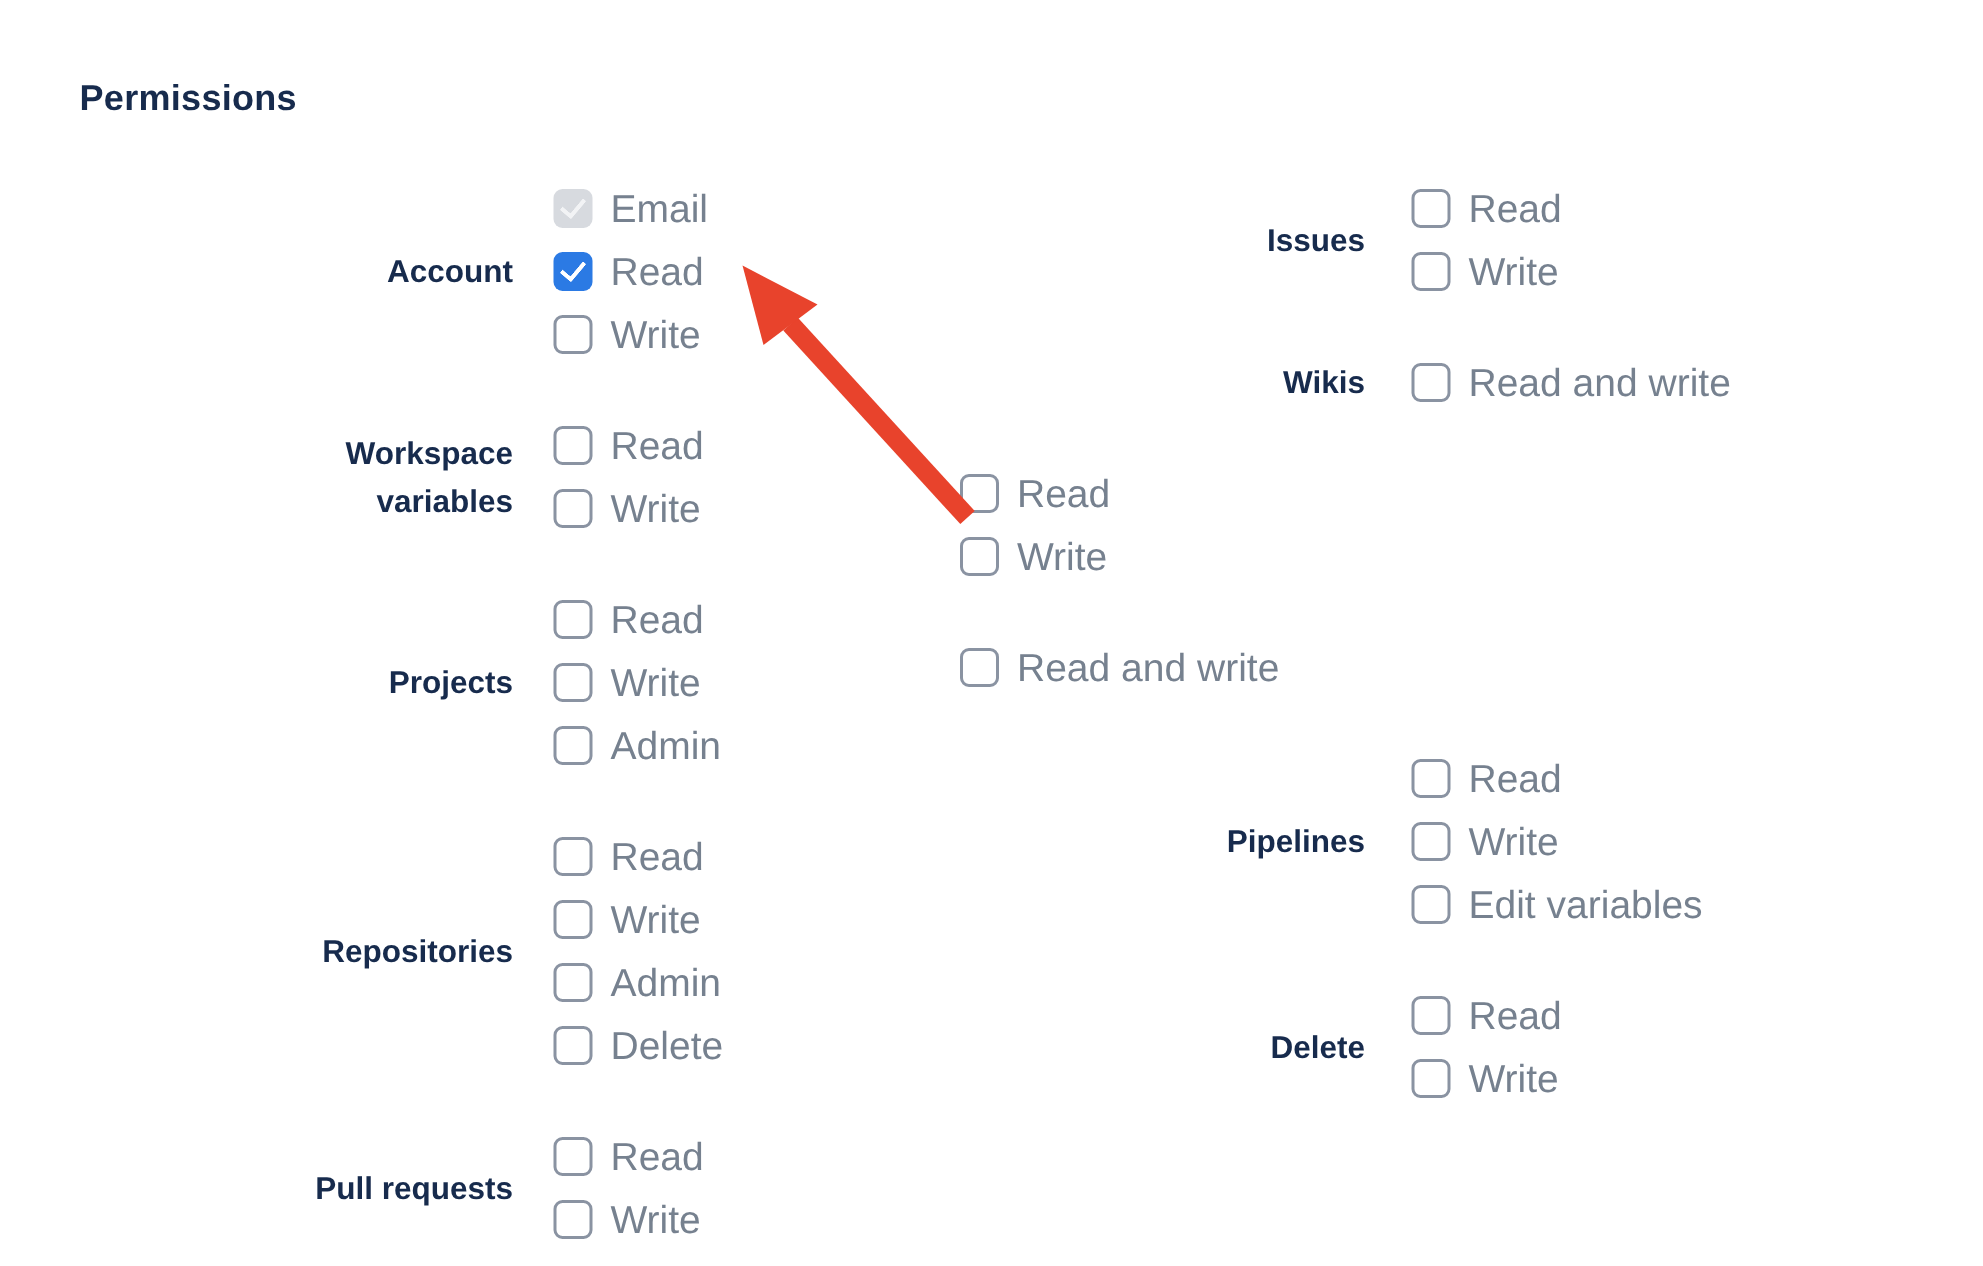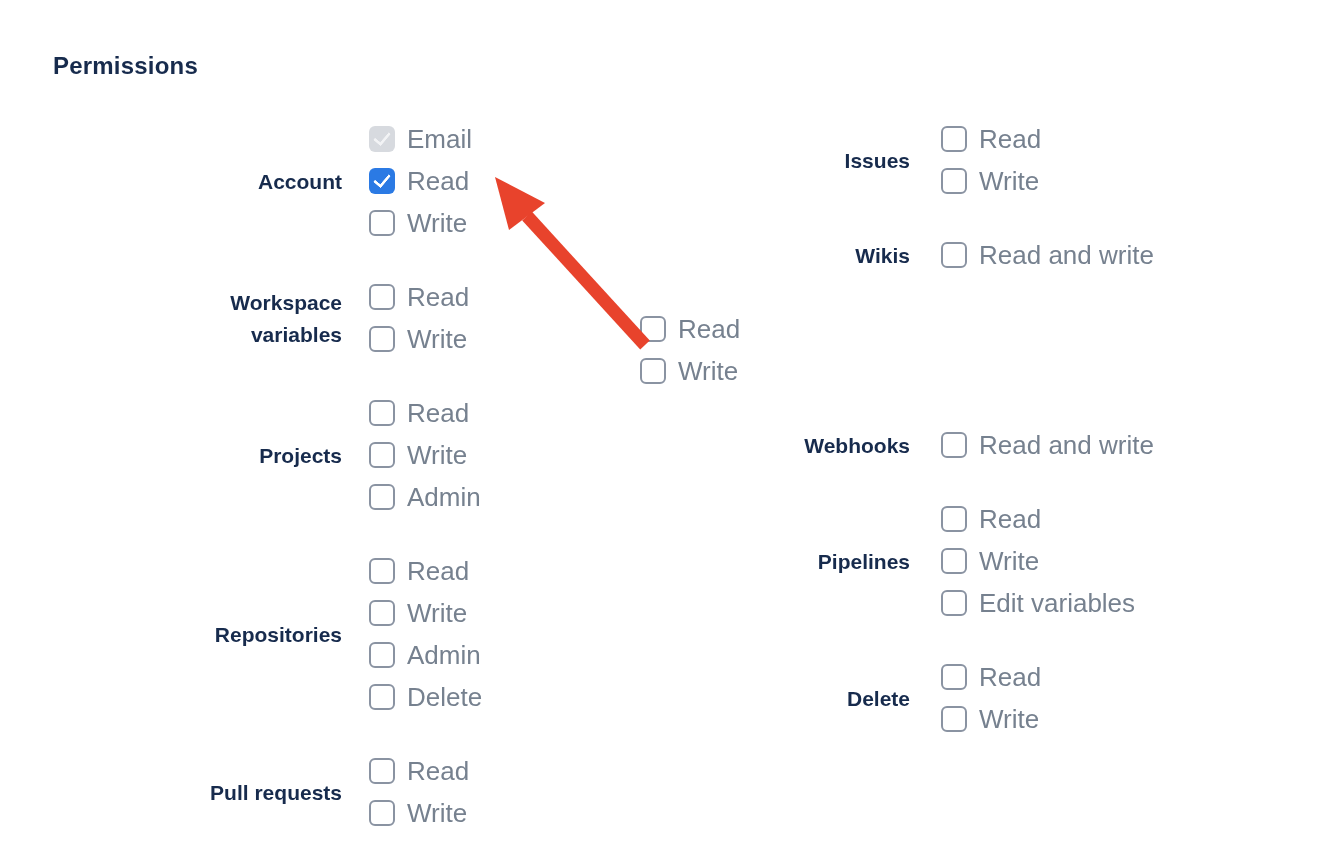--- a/index.html
+++ b/index.html
@@ -261,21 +261,20 @@
   </label>
 
   <label class="option">
     <span class="checkbox"></span>
     <span class="option-label">Write</span>
   </label>
 </div>
   </div>
 
   <div class="group">
-    <div class="group-label"><span class="label-inner">Webhooks</span></div>
     <div class="options">
   <label class="option">
     <span class="checkbox"></span>
     <span class="option-label">Read and write</span>
   </label>
 </div>
   </div>
 
   <div class="group">
     <div class="group-label"><span class="label-inner">Pipelines</span></div>

